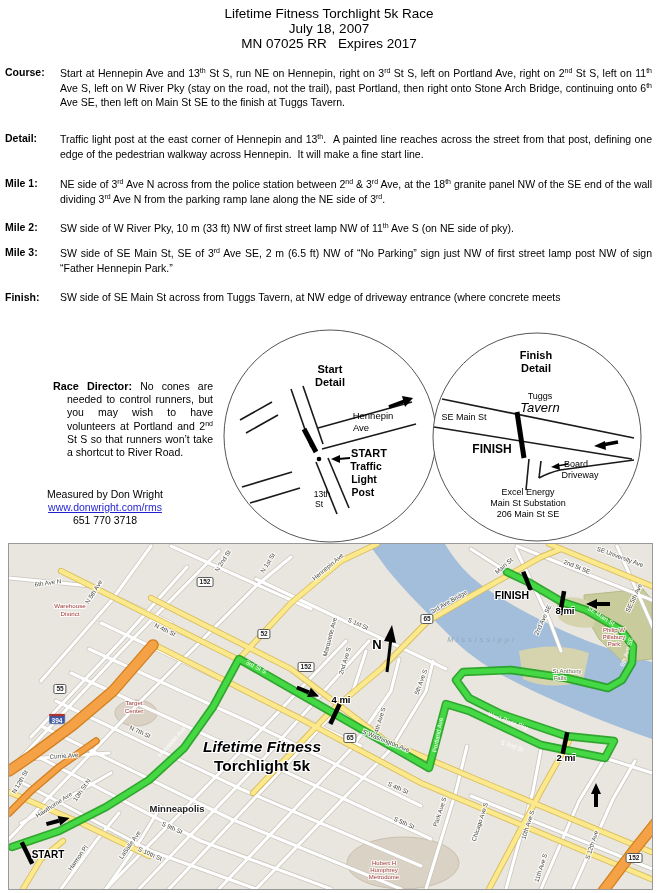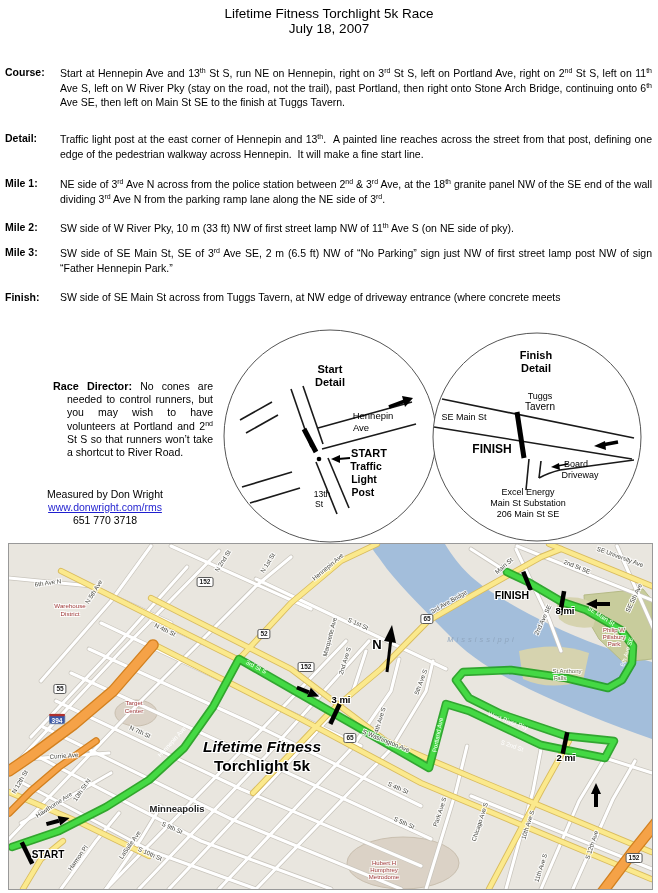--- a/index.html
+++ b/index.html
@@ -30,20 +30,21 @@
   .shield.i{background:#3A57A7;color:#fff;border:1px solid #8899aa;border-top:3px solid #B0302C;
             border-radius:3px;line-height:7px;}
 </style>
 </head>
 <body>
 
 <div id="page">
 
   <div class="hdr" style="top:6px">Lifetime Fitness Torchlight 5k Race</div>
   <div class="hdr" style="top:21px">July 18, 2007</div>
+  <div class="hdr" style="top:36px">MN 07025 RR &nbsp; Expires 2017</div>
 
   <div id="sections">
       <div class="srow" style="top: 66px;">
         <span class="slab">Course:</span>
         <div class="stxt">Start at Hennepin Ave and 13<sup>th</sup> St S, run NE on Hennepin, right on 3<sup>rd</sup> St S, left on Portland Ave, right on 2<sup>nd</sup> St S, left on 11<sup>th</sup> Ave S, left on W River Pky (stay on the road, not the trail), past Portland, then right onto Stone Arch Bridge, continuing onto 6<sup>th</sup> Ave SE, then left on Main St SE to the finish at Tuggs Tavern.</div>
       </div>
       <div class="srow" style="top: 132px;">
         <span class="slab">Detail:</span>
         <div class="stxt">Traffic light post at the east corner of Hennepin and 13<sup>th</sup>. &nbsp;A painted line reaches across the street from that post, defining one edge of the pedestrian walkway across Hennepin. &nbsp;It will make a fine start line.</div>
       </div>
@@ -262,21 +263,21 @@
       <line x1="568" y1="464" x2="557" y2="466" stroke="#000" stroke-width="1.6"></line>
       <polygon points="551,467 559,463 560,470" fill="#000"></polygon>
     </g>
   </svg>
 
   <div id="overlay">
       <span class="lbl b halo" style="left: 262px; top: 747px; font-size: 15.5px; color: rgb(0, 0, 0); transform: translate(-50%, -50%) rotate(0deg); font-style: italic;">Lifetime Fitness</span>
       <span class="lbl b halo" style="left: 262px; top: 766px; font-size: 15.5px; color: rgb(0, 0, 0); transform: translate(-50%, -50%) rotate(0deg);">Torchlight 5k</span>
       <span class="lbl b halo" style="left: 48px; top: 855px; font-size: 10px; color: rgb(0, 0, 0); transform: translate(-50%, -50%) rotate(0deg);">START</span>
       <span class="lbl b halo" style="left: 512px; top: 595px; font-size: 10.5px; color: rgb(0, 0, 0); transform: translate(-50%, -50%) rotate(0deg);">FINISH</span>
-      <span class="lbl b halo" style="left: 341px; top: 700px; font-size: 9.5px; color: rgb(0, 0, 0); transform: translate(-50%, -50%) rotate(0deg);">3 mi</span>
+      <span class="lbl b halo" style="left: 341px; top: 700px; font-size: 9.5px; color: rgb(0, 0, 0); transform: translate(-50%, -50%) rotate(0deg);">4 mi</span>
       <span class="lbl b halo" style="left: 566px; top: 758px; font-size: 9.5px; color: rgb(0, 0, 0); transform: translate(-50%, -50%) rotate(0deg);">2 mi</span>
       <span class="lbl b halo" style="left: 565px; top: 611px; font-size: 9.5px; color: rgb(0, 0, 0); transform: translate(-50%, -50%) rotate(0deg);">8 mi</span>
       <span class="lbl b halo" style="left: 377px; top: 644px; font-size: 13px; color: rgb(0, 0, 0); transform: translate(-50%, -50%) rotate(0deg);">N</span>
       <span class="lbl b halo" style="left: 177px; top: 809px; font-size: 9.5px; color: rgb(34, 34, 34); transform: translate(-50%, -50%) rotate(0deg);">Minneapolis</span>
       <span class="lbl halo" style="left: 70px; top: 606px; font-size: 6.2px; color: rgb(160, 58, 58); transform: translate(-50%, -50%) rotate(0deg);">Warehouse</span>
       <span class="lbl halo" style="left: 70px; top: 614px; font-size: 6.2px; color: rgb(160, 58, 58); transform: translate(-50%, -50%) rotate(0deg);">District</span>
       <span class="lbl halo" style="left: 134px; top: 703px; font-size: 6.2px; color: rgb(160, 58, 58); transform: translate(-50%, -50%) rotate(0deg);">Target</span>
       <span class="lbl halo" style="left: 134px; top: 711px; font-size: 6.2px; color: rgb(160, 58, 58); transform: translate(-50%, -50%) rotate(0deg);">Center</span>
       <span class="lbl halo" style="left: 384px; top: 863px; font-size: 6px; color: rgb(160, 58, 58); transform: translate(-50%, -50%) rotate(0deg);">Hubert H</span>
       <span class="lbl halo" style="left: 384px; top: 870px; font-size: 6px; color: rgb(160, 58, 58); transform: translate(-50%, -50%) rotate(0deg);">Humphrey</span>
@@ -334,21 +335,21 @@
       <span class="lbl" style="left: 361px; top: 428px; font-size: 9.5px; color: rgb(0, 0, 0); transform: translate(-50%, -50%) rotate(0deg);">Ave</span>
       <span class="lbl b" style="left: 369px; top: 453px; font-size: 11px; color: rgb(0, 0, 0); transform: translate(-50%, -50%) rotate(0deg);">START</span>
       <span class="lbl b" style="left: 366px; top: 466px; font-size: 10.5px; color: rgb(0, 0, 0); transform: translate(-50%, -50%) rotate(0deg);">Traffic</span>
       <span class="lbl b" style="left: 364px; top: 479px; font-size: 10.5px; color: rgb(0, 0, 0); transform: translate(-50%, -50%) rotate(0deg);">Light</span>
       <span class="lbl b" style="left: 363px; top: 492px; font-size: 10.5px; color: rgb(0, 0, 0); transform: translate(-50%, -50%) rotate(0deg);">Post</span>
       <span class="lbl" style="left: 322px; top: 494px; font-size: 8.5px; color: rgb(0, 0, 0); transform: translate(-50%, -50%) rotate(0deg);">13th</span>
       <span class="lbl" style="left: 319px; top: 504px; font-size: 8.5px; color: rgb(0, 0, 0); transform: translate(-50%, -50%) rotate(0deg);">St</span>
       <span class="lbl b" style="left: 536px; top: 355px; font-size: 11px; color: rgb(0, 0, 0); transform: translate(-50%, -50%) rotate(0deg);">Finish</span>
       <span class="lbl b" style="left: 536px; top: 368px; font-size: 11px; color: rgb(0, 0, 0); transform: translate(-50%, -50%) rotate(0deg);">Detail</span>
       <span class="lbl" style="left: 540px; top: 396px; font-size: 9px; color: rgb(0, 0, 0); transform: translate(-50%, -50%) rotate(0deg);">Tuggs</span>
-      <span class="lbl" style="left: 540px; top: 407px; font-size: 10px; color: rgb(0, 0, 0); transform: translate(-50%, -50%) rotate(0deg);">Tavern</span>
+      <span class="lbl" style="left: 540px; top: 407px; font-size: 13px; color: rgb(0, 0, 0); transform: translate(-50%, -50%) rotate(0deg); font-style: italic;">Tavern</span>
       <span class="lbl" style="left: 464px; top: 417px; font-size: 9px; color: rgb(0, 0, 0); transform: translate(-50%, -50%) rotate(0deg);">SE Main St</span>
       <span class="lbl b" style="left: 492px; top: 449px; font-size: 12px; color: rgb(0, 0, 0); transform: translate(-50%, -50%) rotate(0deg);">FINISH</span>
       <span class="lbl" style="left: 576px; top: 464px; font-size: 9px; color: rgb(0, 0, 0); transform: translate(-50%, -50%) rotate(0deg);">Board</span>
       <span class="lbl" style="left: 580px; top: 475px; font-size: 9px; color: rgb(0, 0, 0); transform: translate(-50%, -50%) rotate(0deg);">Driveway</span>
       <span class="lbl" style="left: 528px; top: 492px; font-size: 9px; color: rgb(0, 0, 0); transform: translate(-50%, -50%) rotate(0deg);">Excel Energy</span>
       <span class="lbl" style="left: 528px; top: 503px; font-size: 9px; color: rgb(0, 0, 0); transform: translate(-50%, -50%) rotate(0deg);">Main St Substation</span>
       <span class="lbl" style="left: 528px; top: 514px; font-size: 9px; color: rgb(0, 0, 0); transform: translate(-50%, -50%) rotate(0deg);">206 Main St SE</span>
       <span class="shield" style="left: 205px; top: 582px;">152</span>
       <span class="shield" style="left: 306px; top: 667px;">152</span>
       <span class="shield" style="left: 264px; top: 634px;">52</span>

